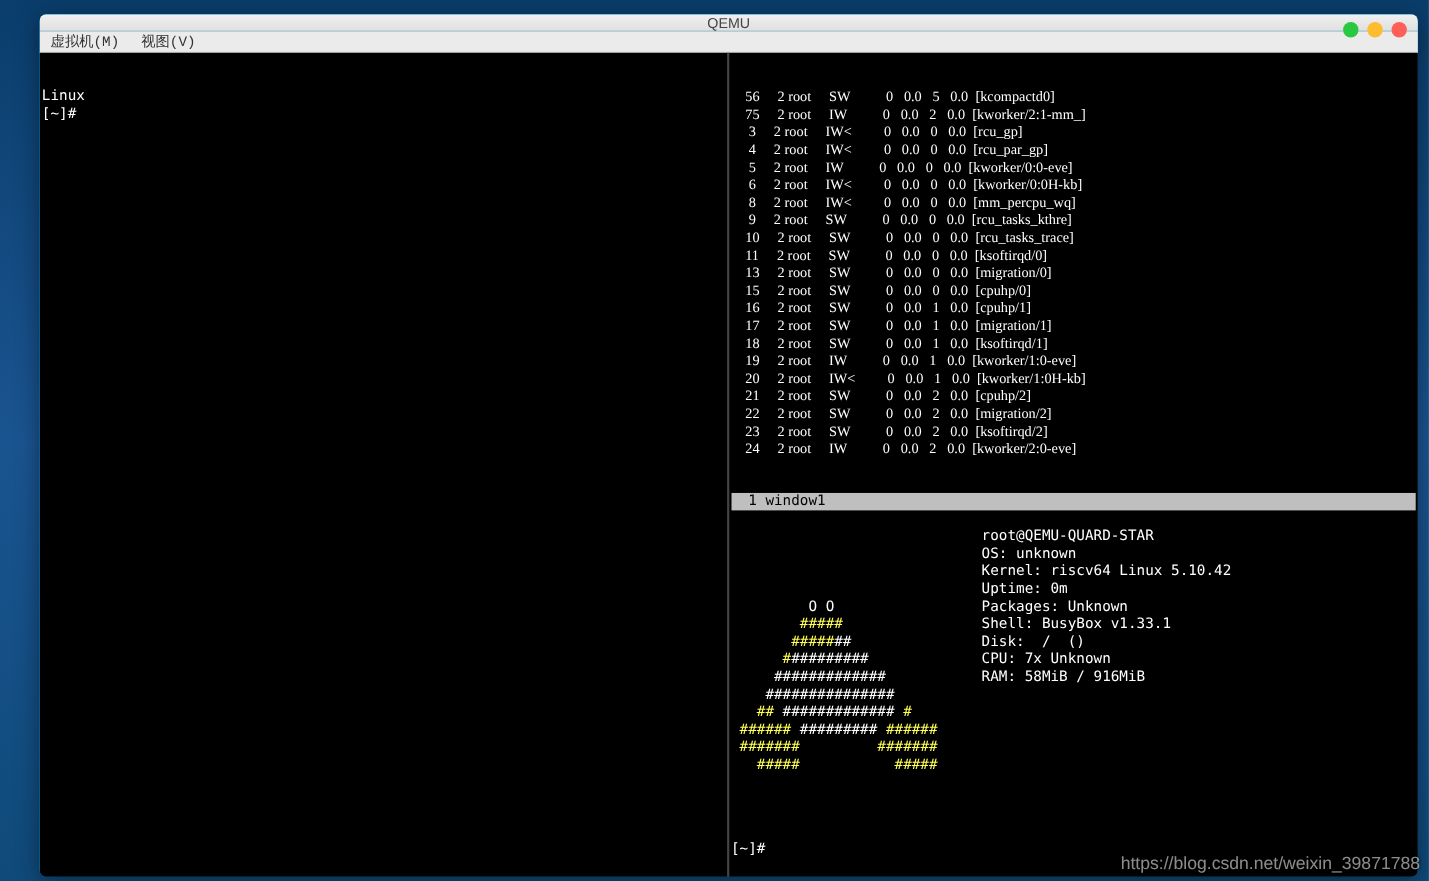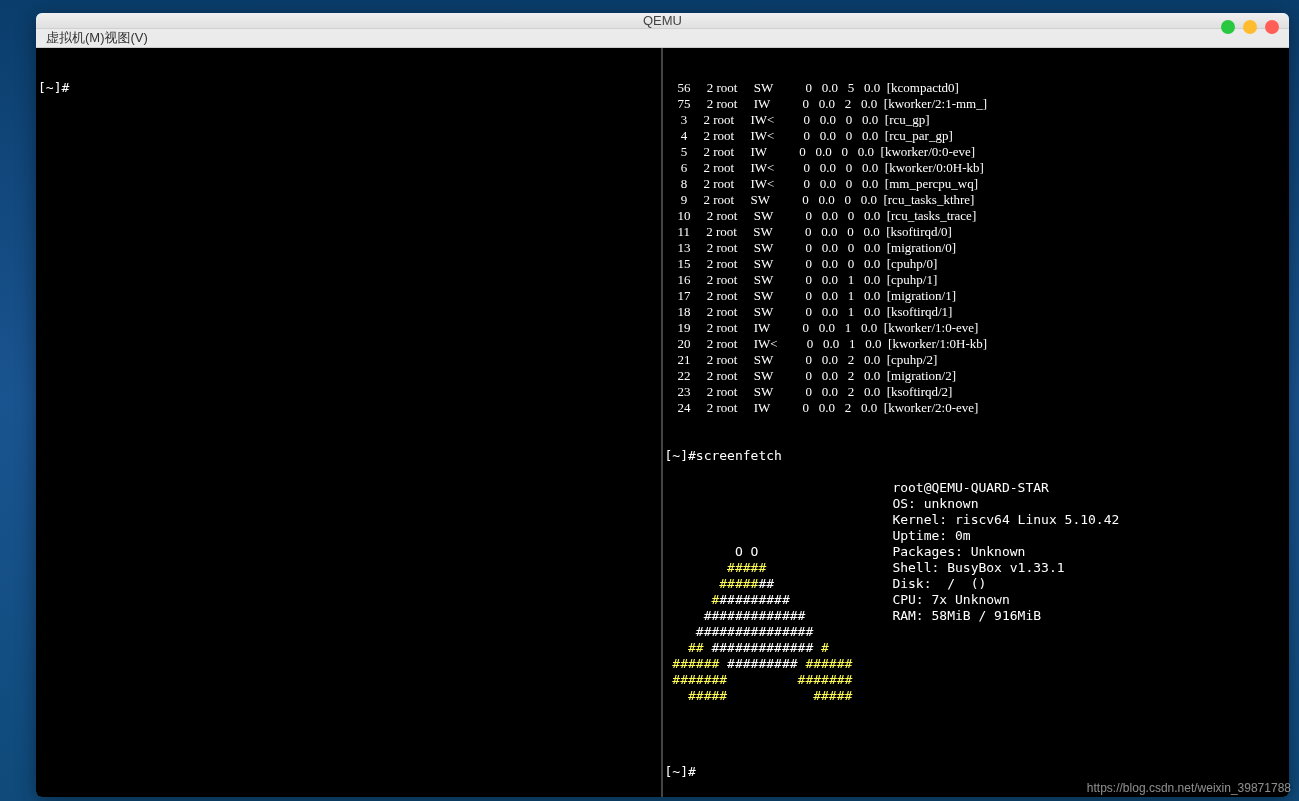--- a/index.html
+++ b/index.html
@@ -3,30 +3,30 @@
 <meta charset="utf-8">
 <style>
 * { margin:0; padding:0; box-sizing:border-box; }
 body { width:1299px; height:801px; background:linear-gradient(180deg,#0a3d6b 0%,#1a5490 50%,#0f4a7a 100%); font-family:"DejaVu Sans Mono","Consolas",monospace; overflow:hidden; position:relative; }
 .window { position:absolute; top:13px; left:10px; right:10px; bottom:4px; background:#0ea5e9; border-radius:6px; box-shadow:0 4px 20px rgba(0,0,0,.4); display:flex; flex-direction:column; overflow:hidden;margin-left:26px; }
 .titlebar { height:30px; background:linear-gradient(#f0f0f0,#e0e0e0); display:flex; align-items:center; justify-content:center; position:relative; border-bottom:1px solid #d0d0d0; }
 .titlebar-title { font-size:13px; color:#444; font-family:sans-serif; }
 .traffic { position:absolute; right:10px; top:7px; display:flex; gap:8px; }
 .dot { width:14px; height:14px; border-radius:50%; }
 .dot.g{background:#28c840}.dot.y{background:#febc2e}.dot.r{background:#ff5f57}
-.menubar { height:24px; background:#ebebeb; display:flex; align-items:center; padding:0 10px; font-family:Liberation Sans, sans-serif; font-size:13px; color:#333; border-bottom:1px solid #ccc;}
+.menubar { height:24px; background:#ebebeb; display:flex; align-items:center; padding:0 10px; gap:20px; font-family:Liberation Mono, monospace; font-size:13px; color:#333; border-bottom:1px solid #ccc;}
 .menubar span{cursor:default;}
 .term-area { flex:1; background:#000; display:grid; grid-template-columns:1fr 1fr; grid-template-rows:1fr 1fr; position:relative; color:#fff; font-size:13px; line-height:16px; }
 .pane { overflow:hidden; white-space:pre; padding:0 2px; }
 .pane-left { grid-row:1/3; border-right:2px solid #444;}
 .pane-tr { border-bottom:0;font-family:Liberation Serif, serif;}
 .pane-title { background:#bfbfbf; color:#000; white-space:pre;}
 .yellow{color:#ffff55}
 .white{color:#fff}
-.watermark{position:absolute;right:8px;bottom:6px;color:rgba(255,255,255,.55);font-size:12px;font-family:sans-serif;text-shadow:0 0 3px #000;}
+.watermark{position:absolute;right:8px;bottom:6px;color:rgba(255,255,255,.55);font-size:16px;font-family:sans-serif;text-shadow:0 0 3px #000;}
 .proc-row{white-space:pre;}
 </style>
 </head>
 <body>
 
 <div class="window">
   <div class="titlebar">
     <span class="titlebar-title">QEMU</span>
     <div class="traffic">
       <div class="dot g"></div>
@@ -34,30 +34,30 @@
       <div class="dot r"></div>
     </div>
   </div>
   <div class="menubar">
     <span>虚拟机(M)</span>
     <span>视图(V)</span>
   </div>
   <div class="term-area">
 
     <div class="pane pane-left">
-      <div id="left-lines"><div class="proc-row">[~]#</div></div>
+      <div id="left-lines"><div class="proc-row">Linux</div><div class="proc-row">[~]#</div></div>
       <div style="flex:1"></div>
     </div>
 
     <div class="pane pane-tr">
       <div id="proc-list"><div class="proc-row">    56     2 root     SW          0   0.0   5   0.0  [kcompactd0]</div><div class="proc-row">    75     2 root     IW          0   0.0   2   0.0  [kworker/2:1-mm_]</div><div class="proc-row">     3     2 root     IW&lt;         0   0.0   0   0.0  [rcu_gp]</div><div class="proc-row">     4     2 root     IW&lt;         0   0.0   0   0.0  [rcu_par_gp]</div><div class="proc-row">     5     2 root     IW          0   0.0   0   0.0  [kworker/0:0-eve]</div><div class="proc-row">     6     2 root     IW&lt;         0   0.0   0   0.0  [kworker/0:0H-kb]</div><div class="proc-row">     8     2 root     IW&lt;         0   0.0   0   0.0  [mm_percpu_wq]</div><div class="proc-row">     9     2 root     SW          0   0.0   0   0.0  [rcu_tasks_kthre]</div><div class="proc-row">    10     2 root     SW          0   0.0   0   0.0  [rcu_tasks_trace]</div><div class="proc-row">    11     2 root     SW          0   0.0   0   0.0  [ksoftirqd/0]</div><div class="proc-row">    13     2 root     SW          0   0.0   0   0.0  [migration/0]</div><div class="proc-row">    15     2 root     SW          0   0.0   0   0.0  [cpuhp/0]</div><div class="proc-row">    16     2 root     SW          0   0.0   1   0.0  [cpuhp/1]</div><div class="proc-row">    17     2 root     SW          0   0.0   1   0.0  [migration/1]</div><div class="proc-row">    18     2 root     SW          0   0.0   1   0.0  [ksoftirqd/1]</div><div class="proc-row">    19     2 root     IW          0   0.0   1   0.0  [kworker/1:0-eve]</div><div class="proc-row">    20     2 root     IW&lt;         0   0.0   1   0.0  [kworker/1:0H-kb]</div><div class="proc-row">    21     2 root     SW          0   0.0   2   0.0  [cpuhp/2]</div><div class="proc-row">    22     2 root     SW          0   0.0   2   0.0  [migration/2]</div><div class="proc-row">    23     2 root     SW          0   0.0   2   0.0  [ksoftirqd/2]</div><div class="proc-row">    24     2 root     IW          0   0.0   2   0.0  [kworker/2:0-eve]</div></div>
     </div>
 
     <div class="pane" style="display:flex;flex-direction:column;">
-      <div>[~]#screenfetch</div>
+      <div class="pane-title">  1 window1</div>
       <div id="screenfetch" style="display:flex;gap:40px;padding-top:0;"><div style="padding-top:80px"><div class="proc-row"><span class="white">         O O</span></div><div class="proc-row"><span class="yellow">        #####</span></div><div class="proc-row"><span class="yellow">       #####</span><span class="white">##</span></div><div class="proc-row"><span class="white">      </span><span class="yellow">#</span><span class="white">#########</span></div><div class="proc-row"><span class="white">     #############</span></div><div class="proc-row"><span class="white">    ###############</span></div><div class="proc-row"><span class="yellow">   ##</span><span class="white"> ############# </span><span class="yellow">#</span></div><div class="proc-row"><span class="yellow"> ######</span><span class="white"> ######### </span><span class="yellow">######</span></div><div class="proc-row"><span class="yellow"> #######</span><span class="white">         </span><span class="yellow">#######</span></div><div class="proc-row"><span class="yellow">   #####           #####</span></div></div><div style="padding-top:16px"><div class="proc-row">root@QEMU-QUARD-STAR</div><div class="proc-row">OS: unknown</div><div class="proc-row">Kernel: riscv64 Linux 5.10.42</div><div class="proc-row">Uptime: 0m</div><div class="proc-row">Packages: Unknown</div><div class="proc-row">Shell: BusyBox v1.33.1</div><div class="proc-row">Disk:  /  ()</div><div class="proc-row">CPU: 7x Unknown</div><div class="proc-row">RAM: 58MiB / 916MiB</div></div></div>
       <div style="height:60px"></div>
       <div>[~]#</div>
     </div>
 
   </div>
 </div>
 <div class="watermark">https://blog.csdn.net/weixin_39871788</div>
 
 </body></html>

